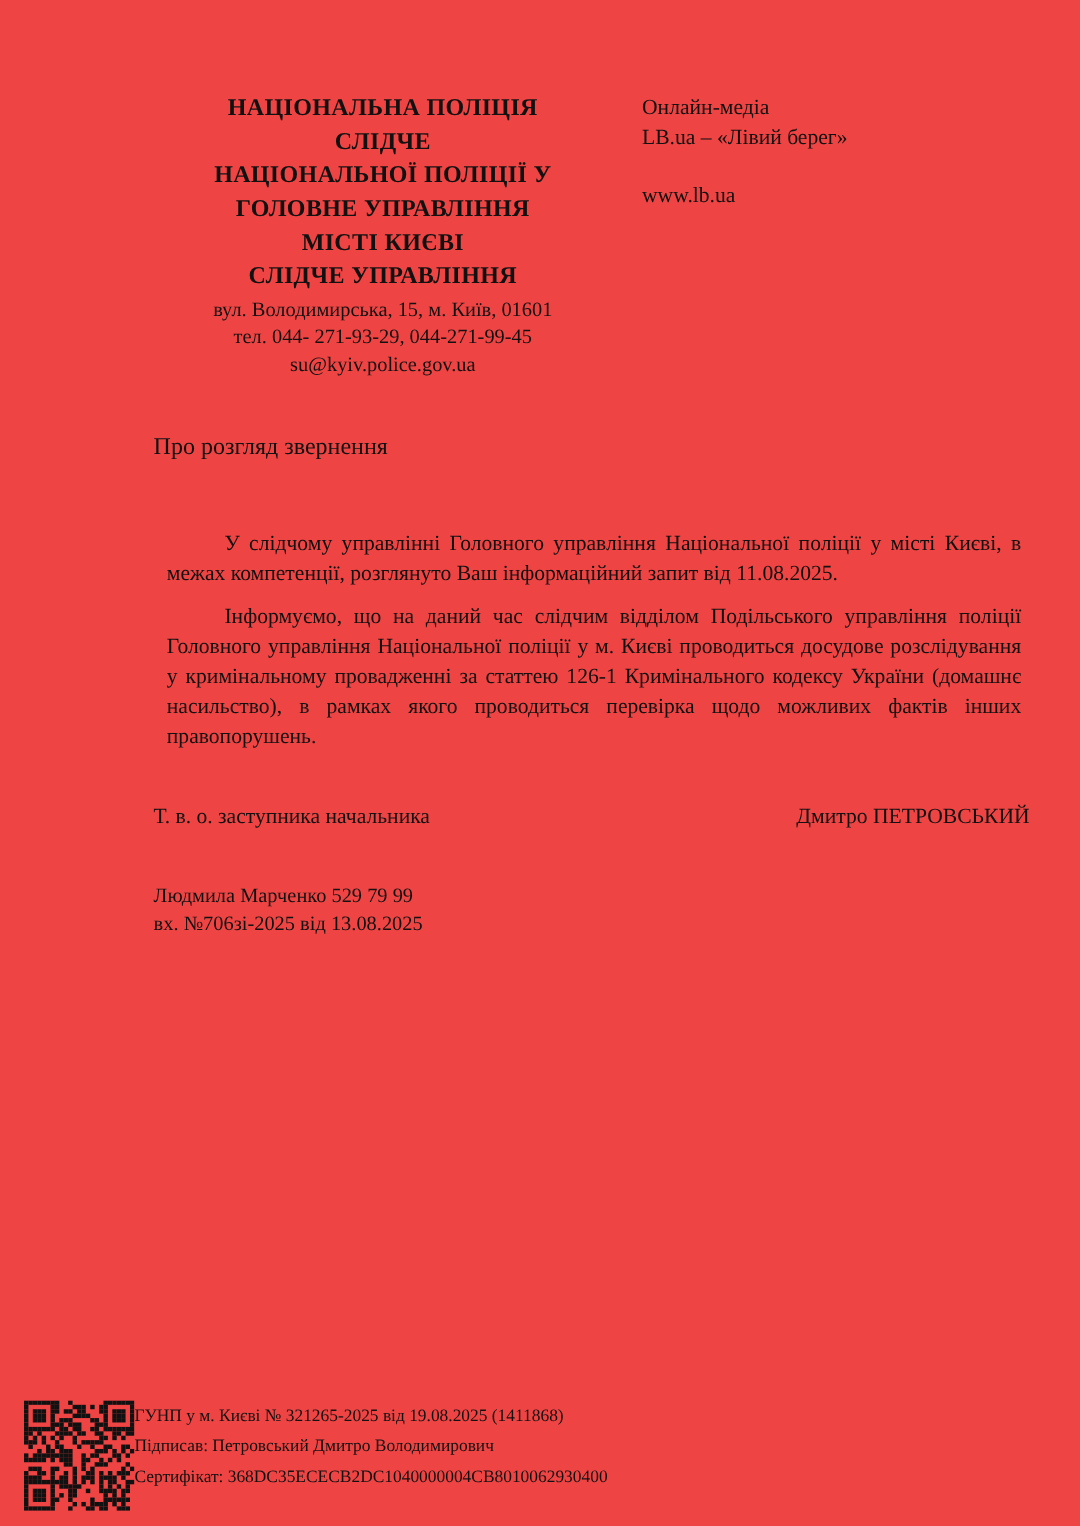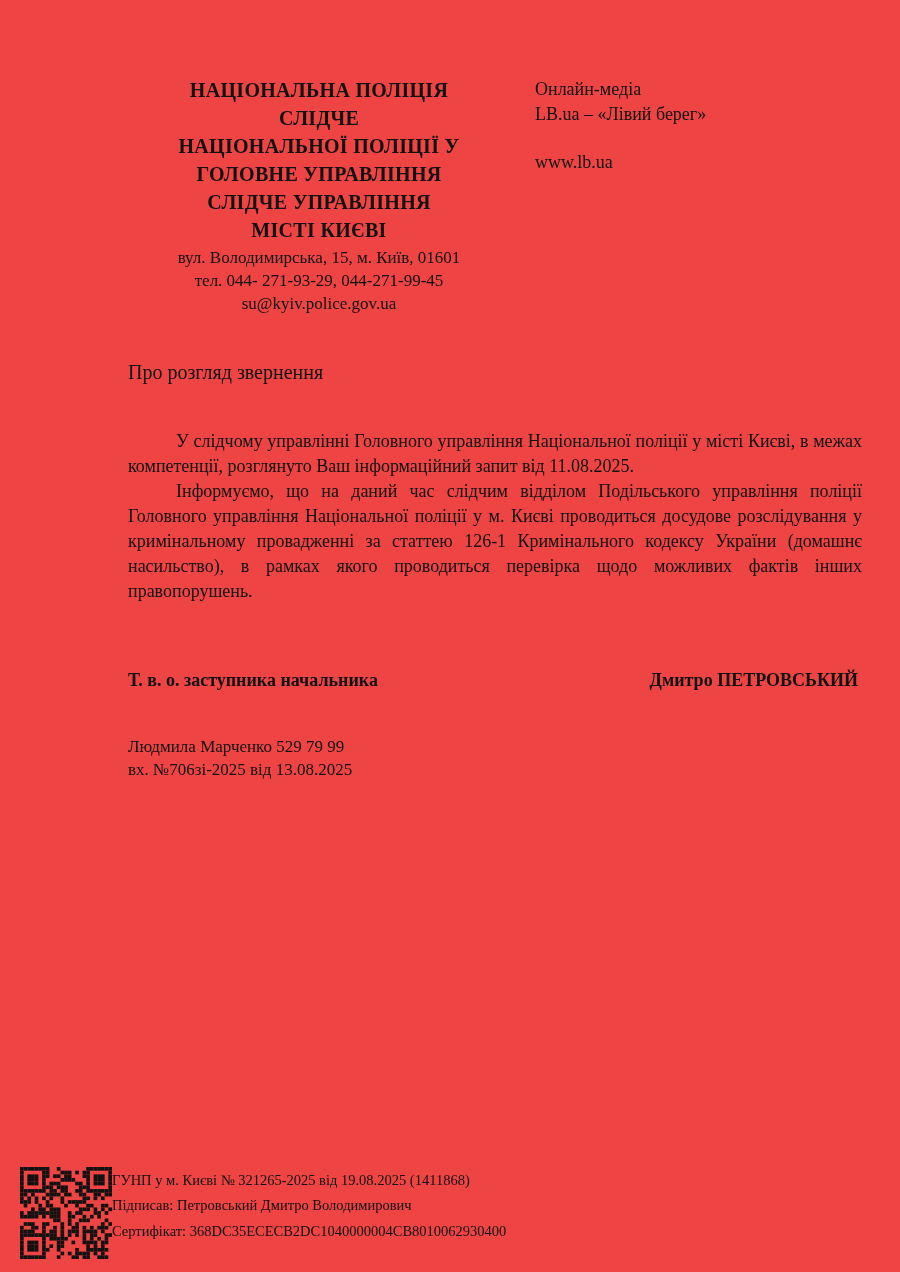--- a/index.html
+++ b/index.html
@@ -62,37 +62,37 @@
   }
 
   
   .body-text {
     position: absolute;
     left: 128px;
     top: 429px;
     width: 734px;
   }
   .body-text p {
-    margin: 0;
+    margin: 11px;
     font-size: 18px;
     line-height: 25px;
     text-align: justify;
     text-indent: 48px;
   }
 
   
   .signature-row {
     position: absolute;
     left: 128px;
     top: 670px;
     width: 730px;
     display: flex;
     justify-content: space-between;
     font-size: 18px;
-    font-weight: bold;
+    font-weight: normal;
   }
 
   
   .executor {
     position: absolute;
     left: 128px;
     top: 735px;
     font-size: 17px;
     line-height: 23px;
   }
@@ -120,22 +120,22 @@
 <body>
 
 <div class="page">
 
   <div class="org-block">
     <div class="org-name">
       <div>НАЦІОНАЛЬНА ПОЛІЦІЯ</div>
       <div>СЛІДЧЕ</div>
       <div>НАЦІОНАЛЬНОЇ ПОЛІЦІЇ У</div>
       <div>ГОЛОВНЕ УПРАВЛІННЯ</div>
+      <div>МІСТІ КИЄВІ</div>
       <div>СЛІДЧЕ УПРАВЛІННЯ</div>
-      <div>МІСТІ КИЄВІ</div>
     </div>
     <div class="org-address">
       <div>вул. Володимирська, 15, м. Київ, 01601</div>
       <div>тел. 044- 271-93-29, 044-271-99-45</div>
       <div>su@kyiv.police.gov.ua</div>
     </div>
   </div>
 
   <div class="recipient-block">
     <div>Онлайн-медіа</div>

